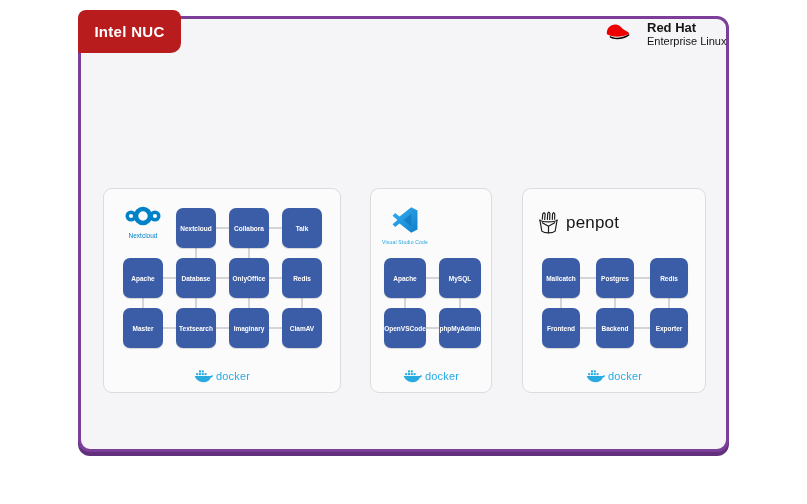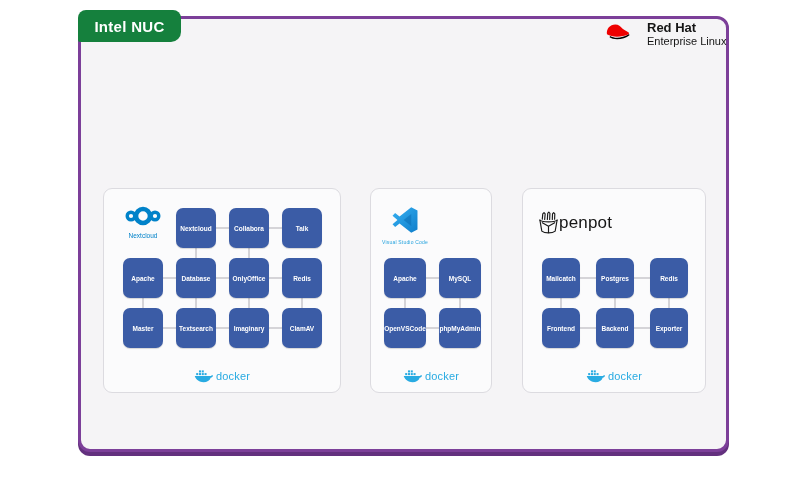--- a/index.html
+++ b/index.html
@@ -8,22 +8,22 @@
     font-family:"Liberation Sans",sans-serif;overflow:hidden;
   }
   
   .frame{
     position:absolute;left:78px;top:16px;width:651px;height:436px;
     box-sizing:border-box;background:#f5f4f6;
     border:3px solid #7c3f99;border-radius:12px;
     box-shadow:0 4px 0 #63307e;
   }
   .tab{
-    position:absolute;left:78px;top:10px;width:103px;height:32px;
-    background:#15803d;border-radius:8px 8px 10px 2px;
+    position:absolute;left:78px;top:10px;width:103px;height:43px;
+    background:#b91c1c;border-radius:8px 8px 10px 2px;
     display:flex;align-items:center;justify-content:center;
     color:#fff;font-size:15px;font-weight:700;letter-spacing:.3px;z-index:3;
   }
   .redhat{
     position:absolute;left:603px;top:20px;display:flex;align-items:center;gap:14px;z-index:3;
   }
   .redhat .txt{line-height:1.1;color:#151515;}
   .redhat .l1{font-size:13px;font-weight:700;}
   .redhat .l2{font-size:11px;font-weight:400;}
   
@@ -47,21 +47,21 @@
   .g2 .c1{left:13px;} .g2 .c2{left:68px;}
   .g3 .c1{left:19px;} .g3 .c2{left:73px;} .g3 .c3{left:127px;}
   
   .hl,.vl{position:absolute;background:#d5d4d8;}
   .hl{height:1.5px;} .vl{width:1.5px;}
   
   .hdr1{position:absolute;left:9px;top:16px;width:60px;text-align:center;}
   .hdr1 .lbl{margin-top:1px;font-size:6.5px;color:#0082c9;font-weight:400;}
   .hdr2{position:absolute;left:4px;top:18px;width:60px;text-align:center;}
   .hdr2 .lbl{margin-top:2px;font-size:5px;color:#25a3de;letter-spacing:.2px;}
-  .hdr3{position:absolute;left:15px;top:22px;display:flex;align-items:center;}
+  .hdr3{position:absolute;left:15px;top:22px;display:flex;align-items:center;gap:7px;}
   .hdr3 .lbl{font-size:17px;color:#161616;font-weight:400;letter-spacing:.2px;}
   
   .docker{
     position:absolute;left:0;right:0;bottom:9px;
     display:flex;align-items:center;justify-content:center;gap:3px;
   }
   .docker .lbl{color:#29abe2;font-size:11px;font-weight:400;letter-spacing:.2px;}
 </style>
 </head>
 <body>

